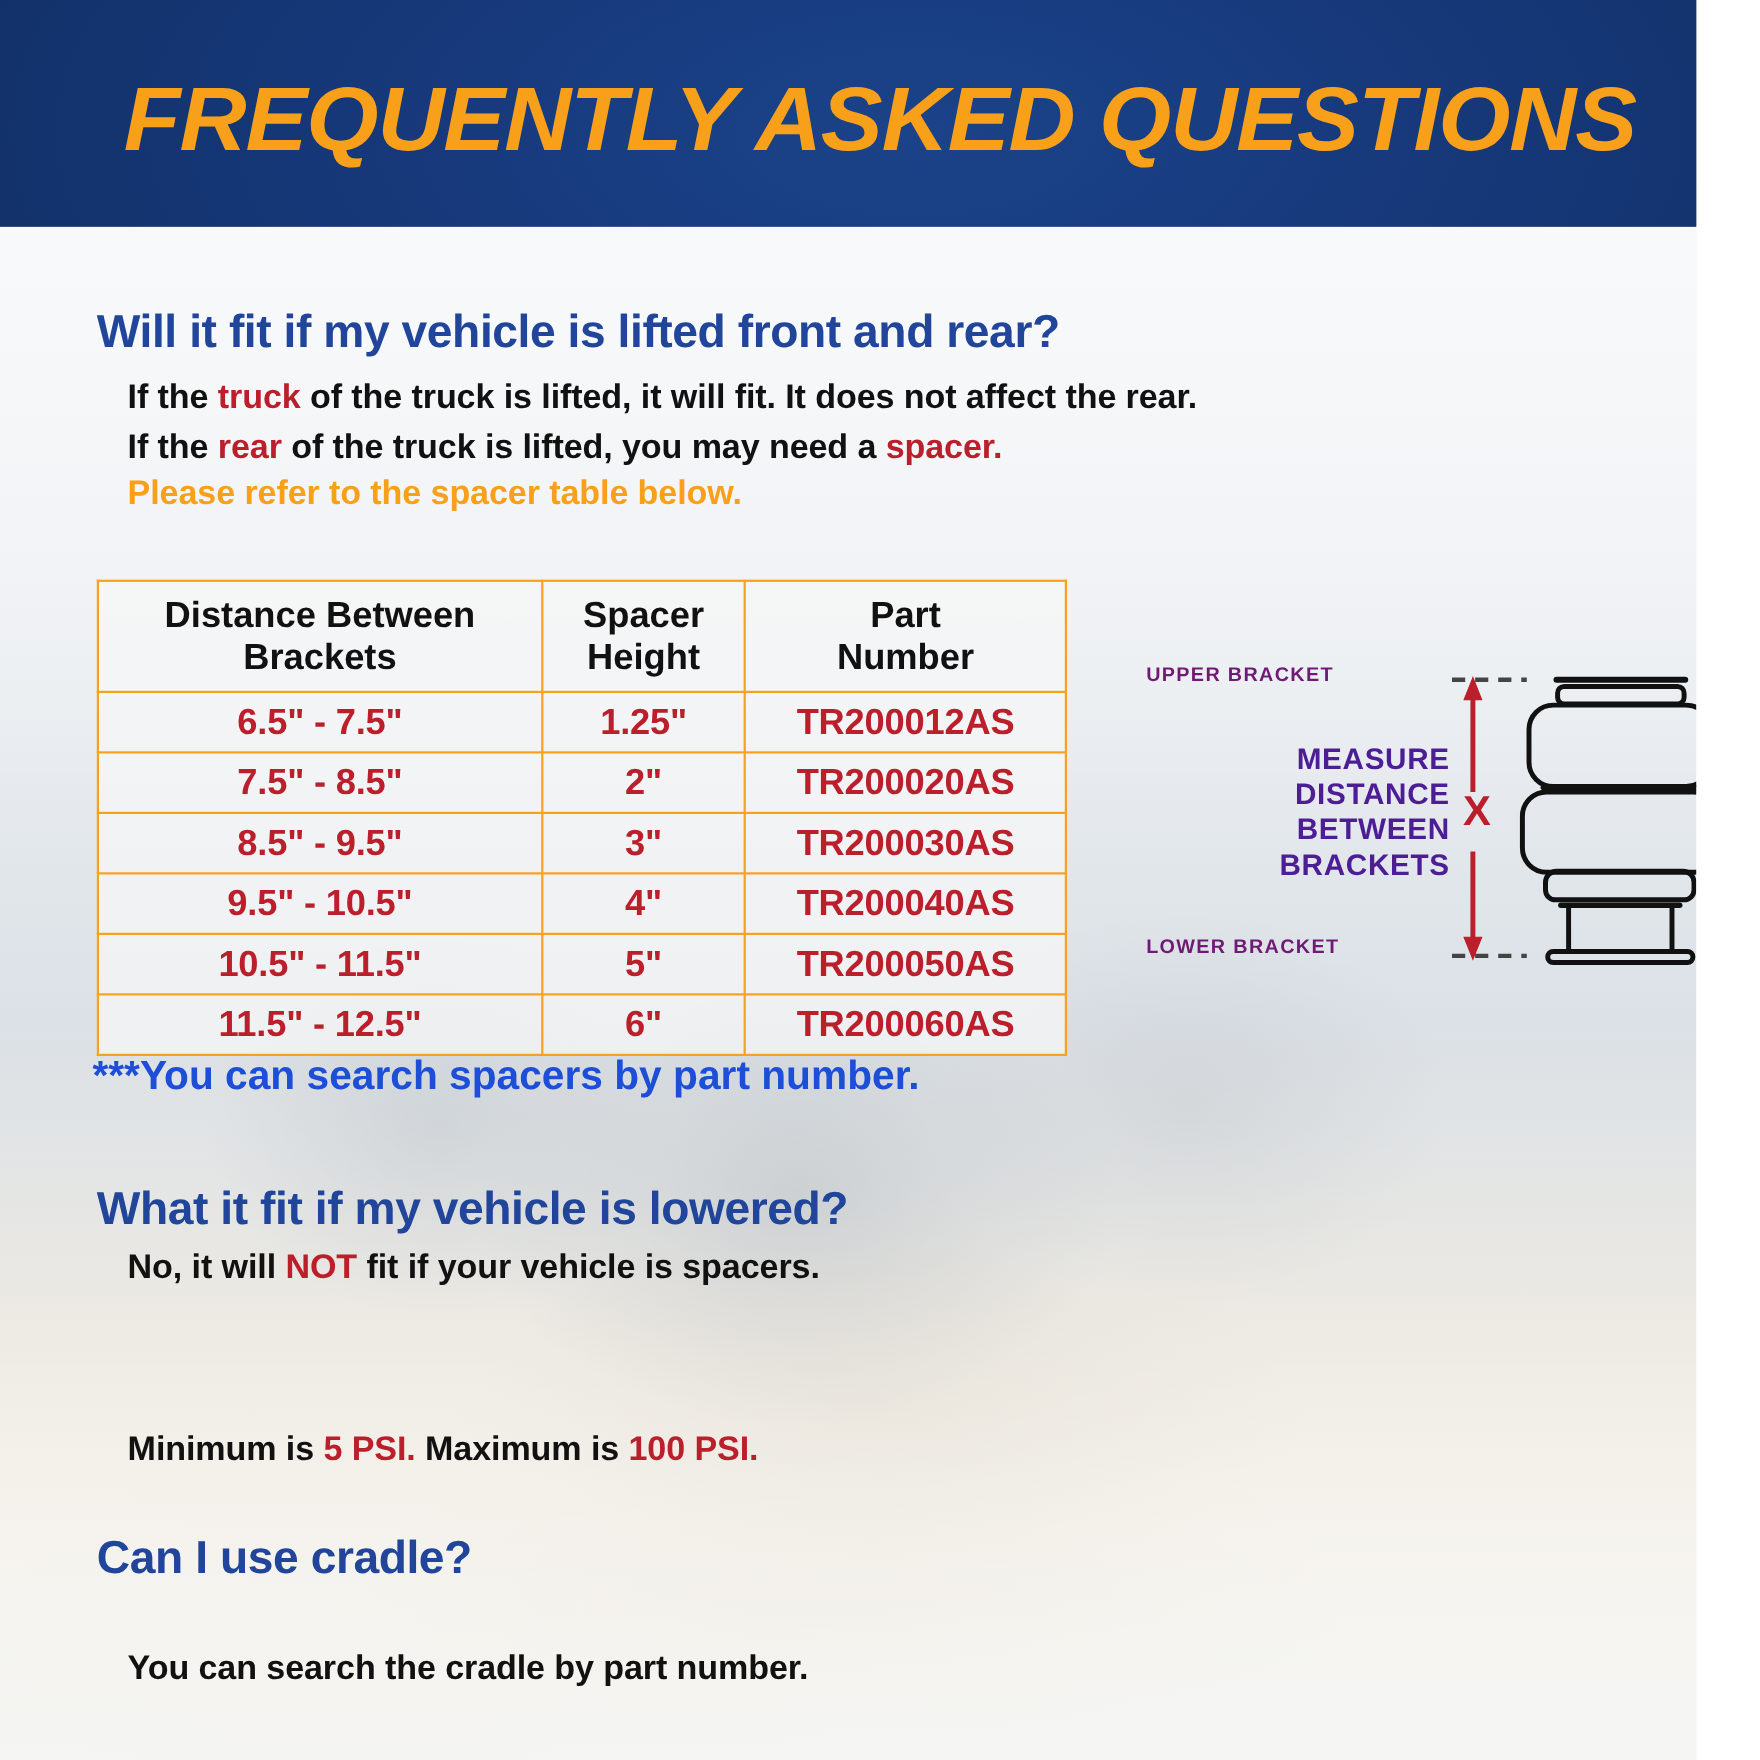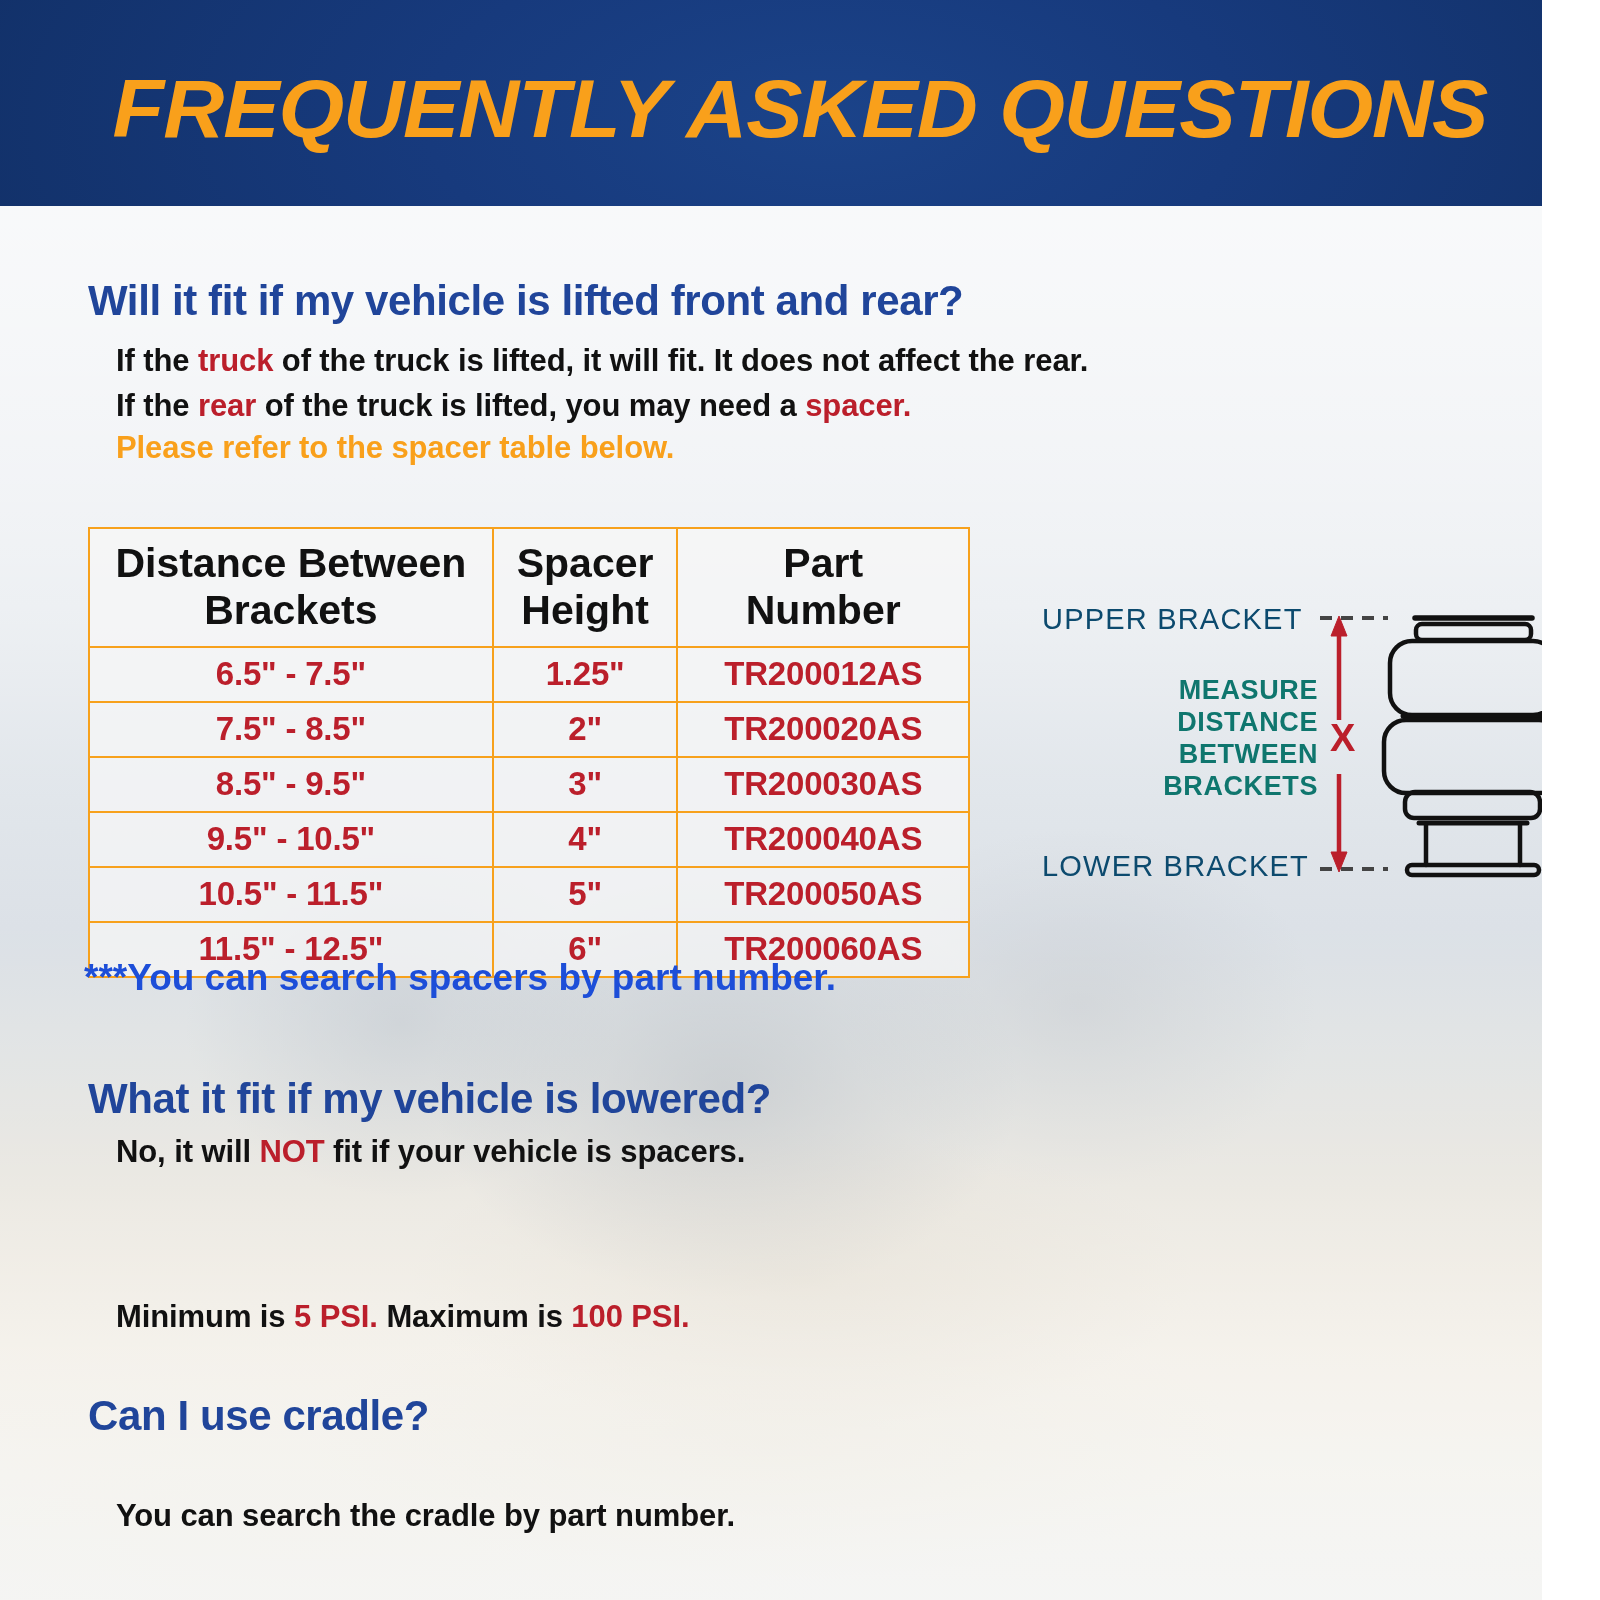--- a/index.html
+++ b/index.html
@@ -108,21 +108,21 @@
     border-collapse:collapse;
     background:rgba(246,246,247,.72);
   }
   #spacer-table th, #spacer-table td {
     border:2px solid #f7a11c;
     text-align:center;
     font-weight:bold;
   }
   #spacer-table th {
     color:#111111;
-    font-size:41px;
+    font-size:33px;
     line-height:1.14;
     padding:11px 4px 13px;
   }
   #spacer-table td {
     color:#bb1f2b;
     font-size:33px;
     padding:7px 4px 8px;
     letter-spacing:-0.2px;
   }
   .col-dist { width:405px; }
@@ -135,33 +135,33 @@
     color:#1d4ed8;
     font-weight:bold;
     font-size:37px;
     white-space:nowrap;
   }
 
   
   #diagram { position:absolute; left:1020px; top:592px; width:550px; height:310px; }
   .dg-label {
     position:absolute;
-    color:#0c4a6e;
-    font-size:29px;
-    font-weight:400;
+    color:#701a75;
+    font-size:18px;
+    font-weight:700;
     letter-spacing:1.2px;
     white-space:nowrap;
   }
   #lbl-upper { left:22px; top:11px; }
   #lbl-lower { left:22px; top:258px; }
   #measure-block {
     position:absolute;
     left:70px; top:83px; width:228px;
     text-align:right;
-    color:#0f766e;
+    color:#4c1d95;
     font-size:27px;
     font-weight:bold;
     line-height:1.18;
     letter-spacing:.6px;
   }
   #x-mark {
     position:absolute;
     left:310px; top:125px;
     color:#bb1f2b;
     font-size:38px;

